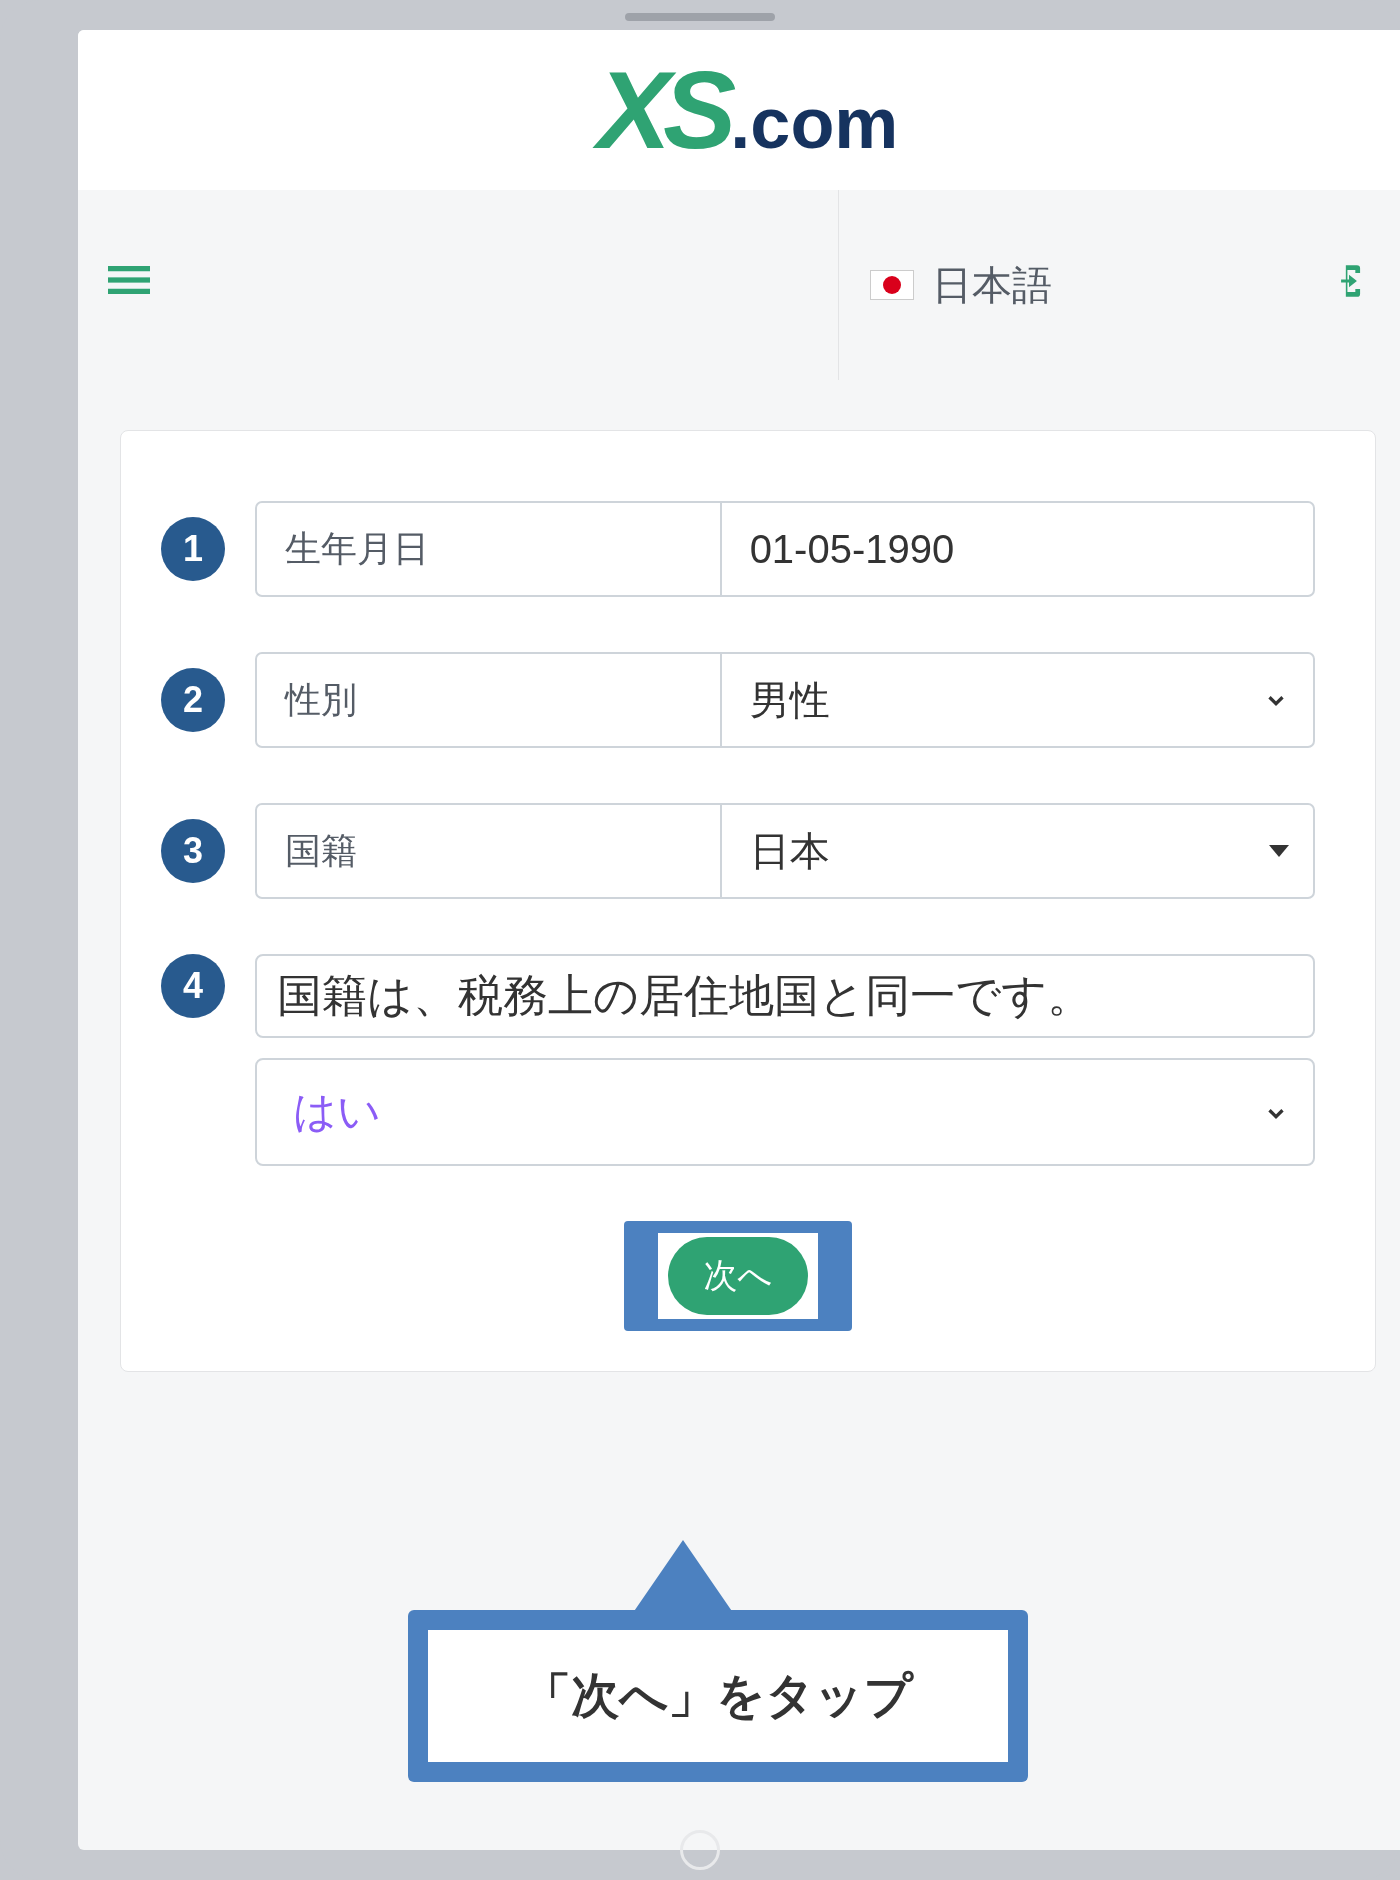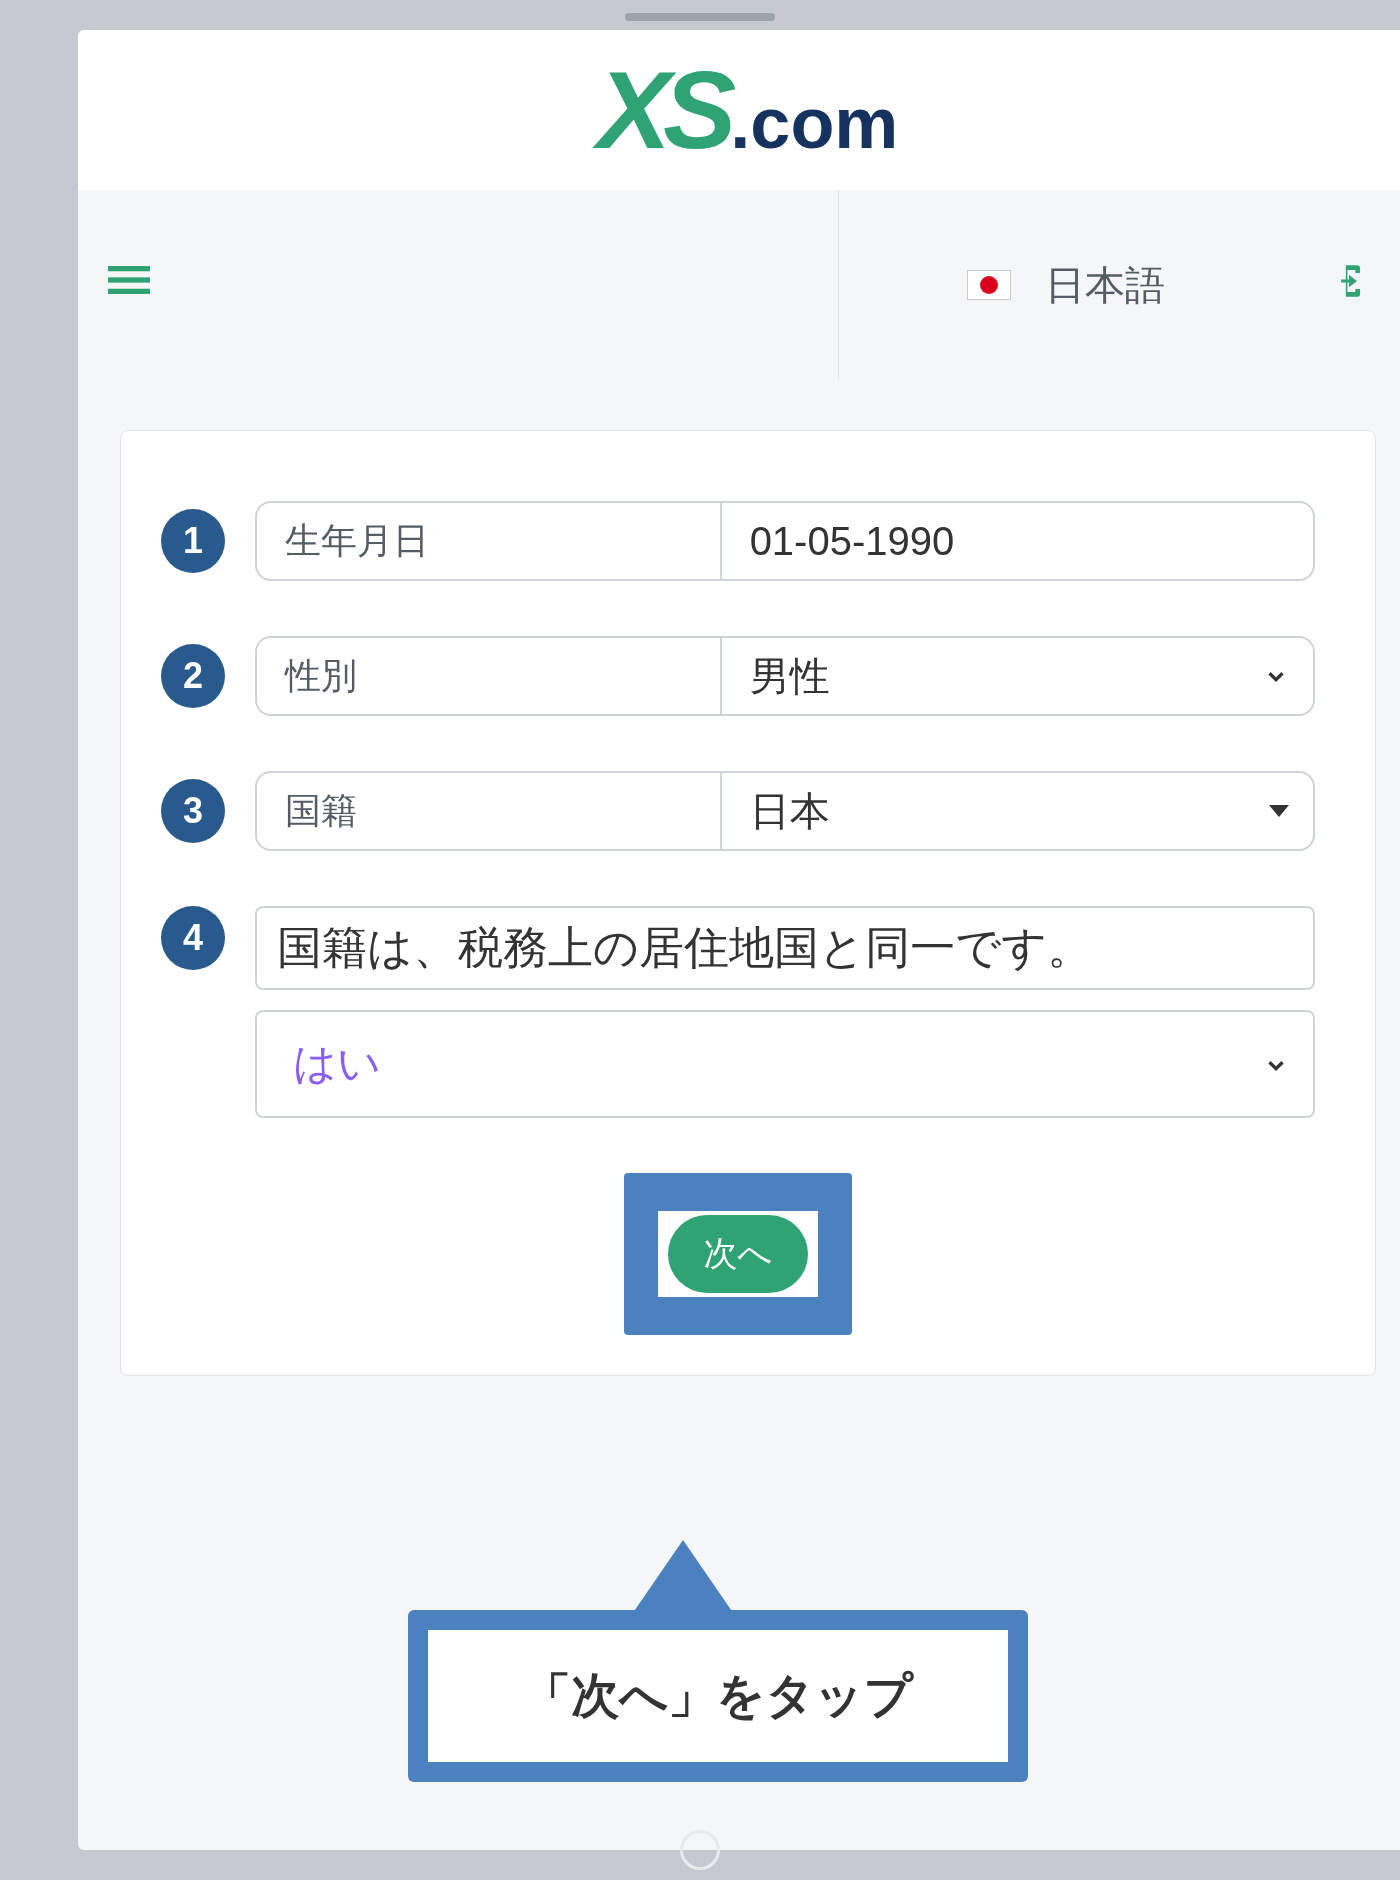--- a/index.html
+++ b/index.html
@@ -88,24 +88,24 @@
     bottom: 0;
     border-left: 1px solid #e3e4e6;
   }
   .hamburger {
     color: #2fa373;
     font-size: 42px;
     cursor: pointer;
   }
   .lang-block {
     position: absolute;
-    left: 889px;
-    display: flex;
-    align-items: center;
-    gap: 34px;
+    left: 792px;
+    display: flex;
+    align-items: center;
+    gap: 18px;
   }
   .flag {
     width: 44px;
     height: 30px;
     background: #fff;
     border: 1px solid #ccc;
     display: flex;
     align-items: center;
     justify-content: center;
   }
@@ -156,22 +156,22 @@
     justify-content: center;
   }
   .num-spacer {
     width: 64px;
     min-width: 64px;
   }
   .field-pair {
     flex: 1;
     display: flex;
     border: 2px solid #ced4da;
-    border-radius: 16px;
-    height: 80px;
+    border-radius: 7px;
+    height: 96px;
     overflow: hidden;
   }
   .field-label {
     width: 44%;
     padding: 0 28px;
     display: flex;
     align-items: center;
     font-size: 36px;
     color: #555c66;
     border-right: 2px solid #ced4da;
@@ -222,21 +222,21 @@
     color: #8b5cf6;
     position: relative;
   }
   .next-wrap {
     display: flex;
     justify-content: center;
     margin-top: 10px;
   }
   .next-highlight {
     background: #4c81c0;
-    padding: 38px 34px;
+    padding: 12px 34px;
     border-radius: 4px;
   }
   .next-inner {
     background: #fff;
     padding: 4px 10px;
     display: flex;
     justify-content: center;
   }
   .next-btn {
     background: #2fa373;

